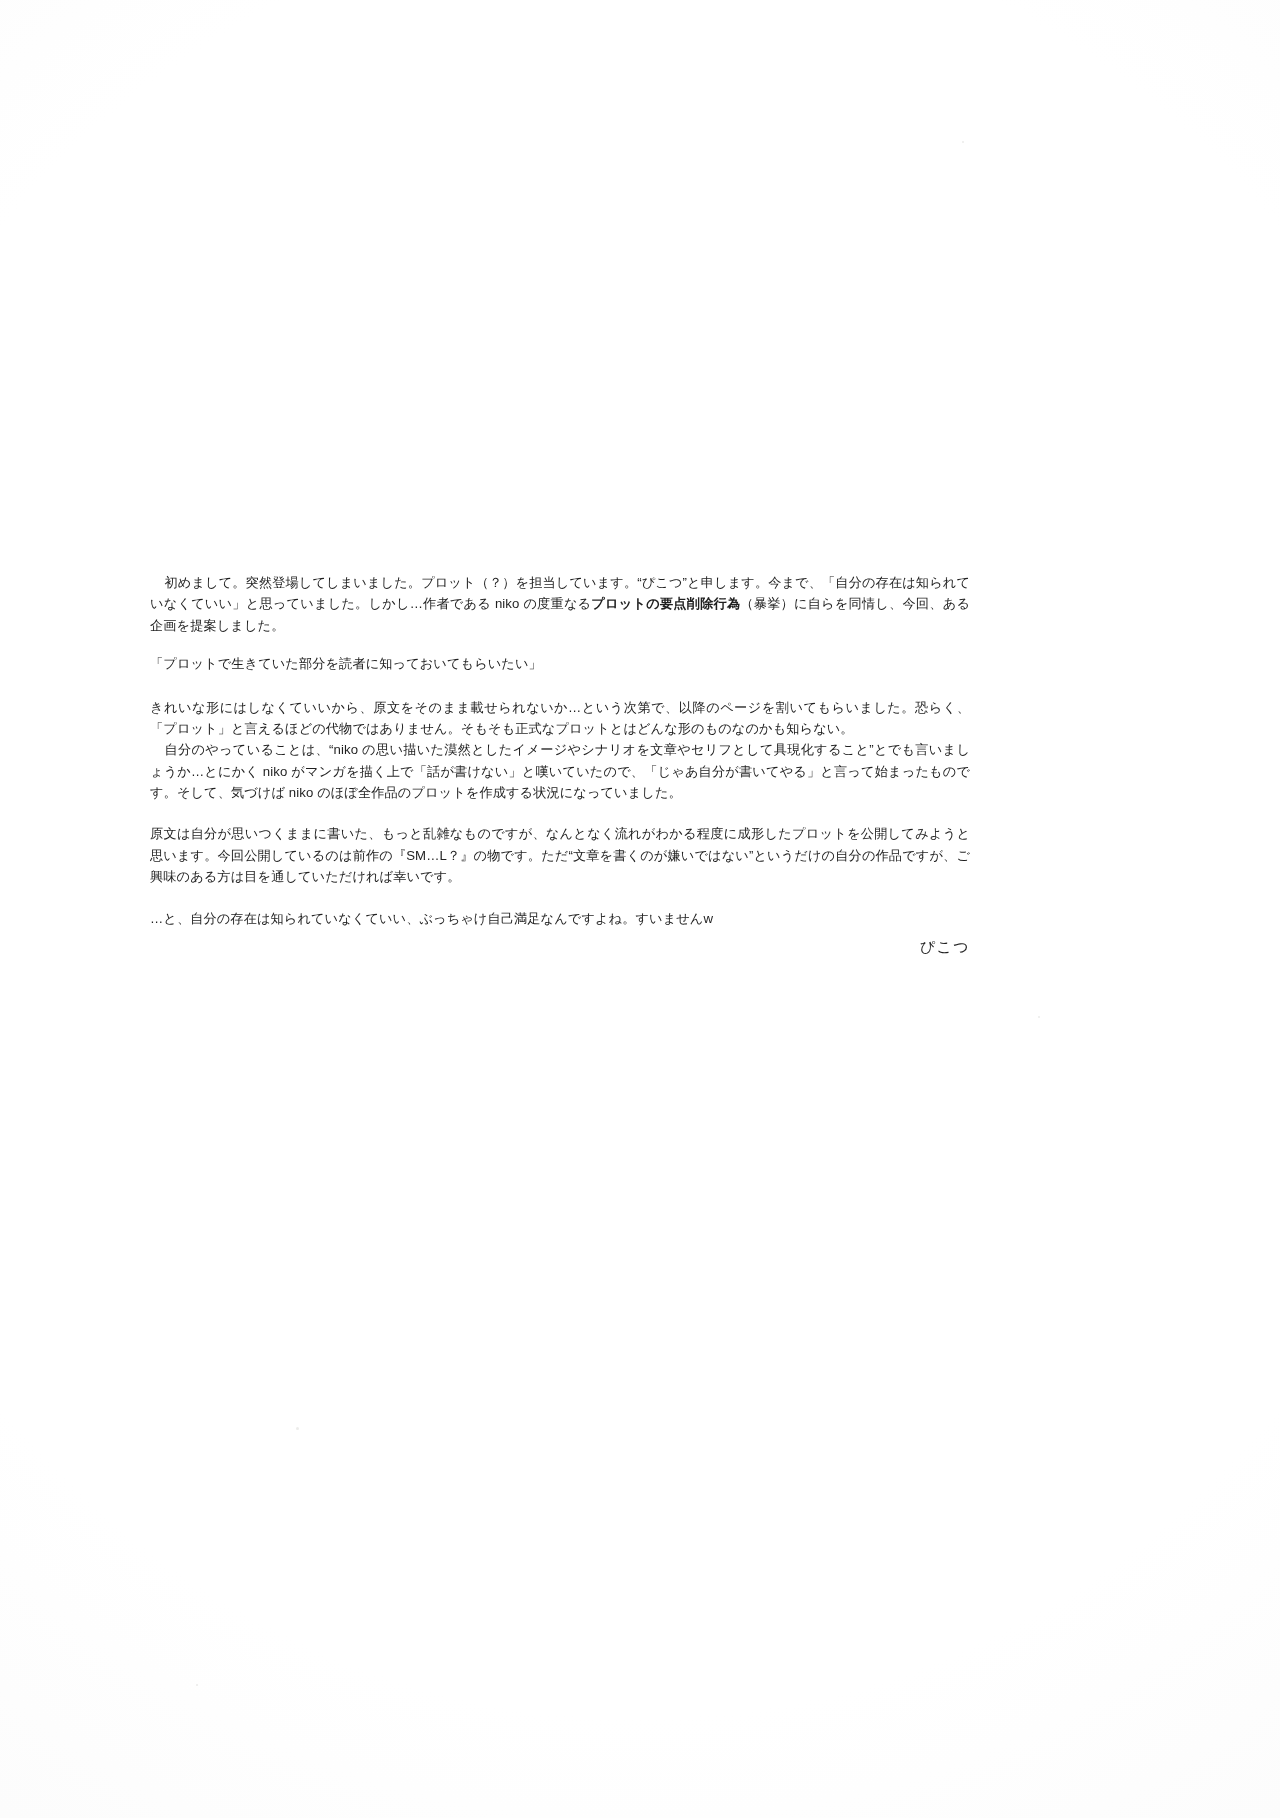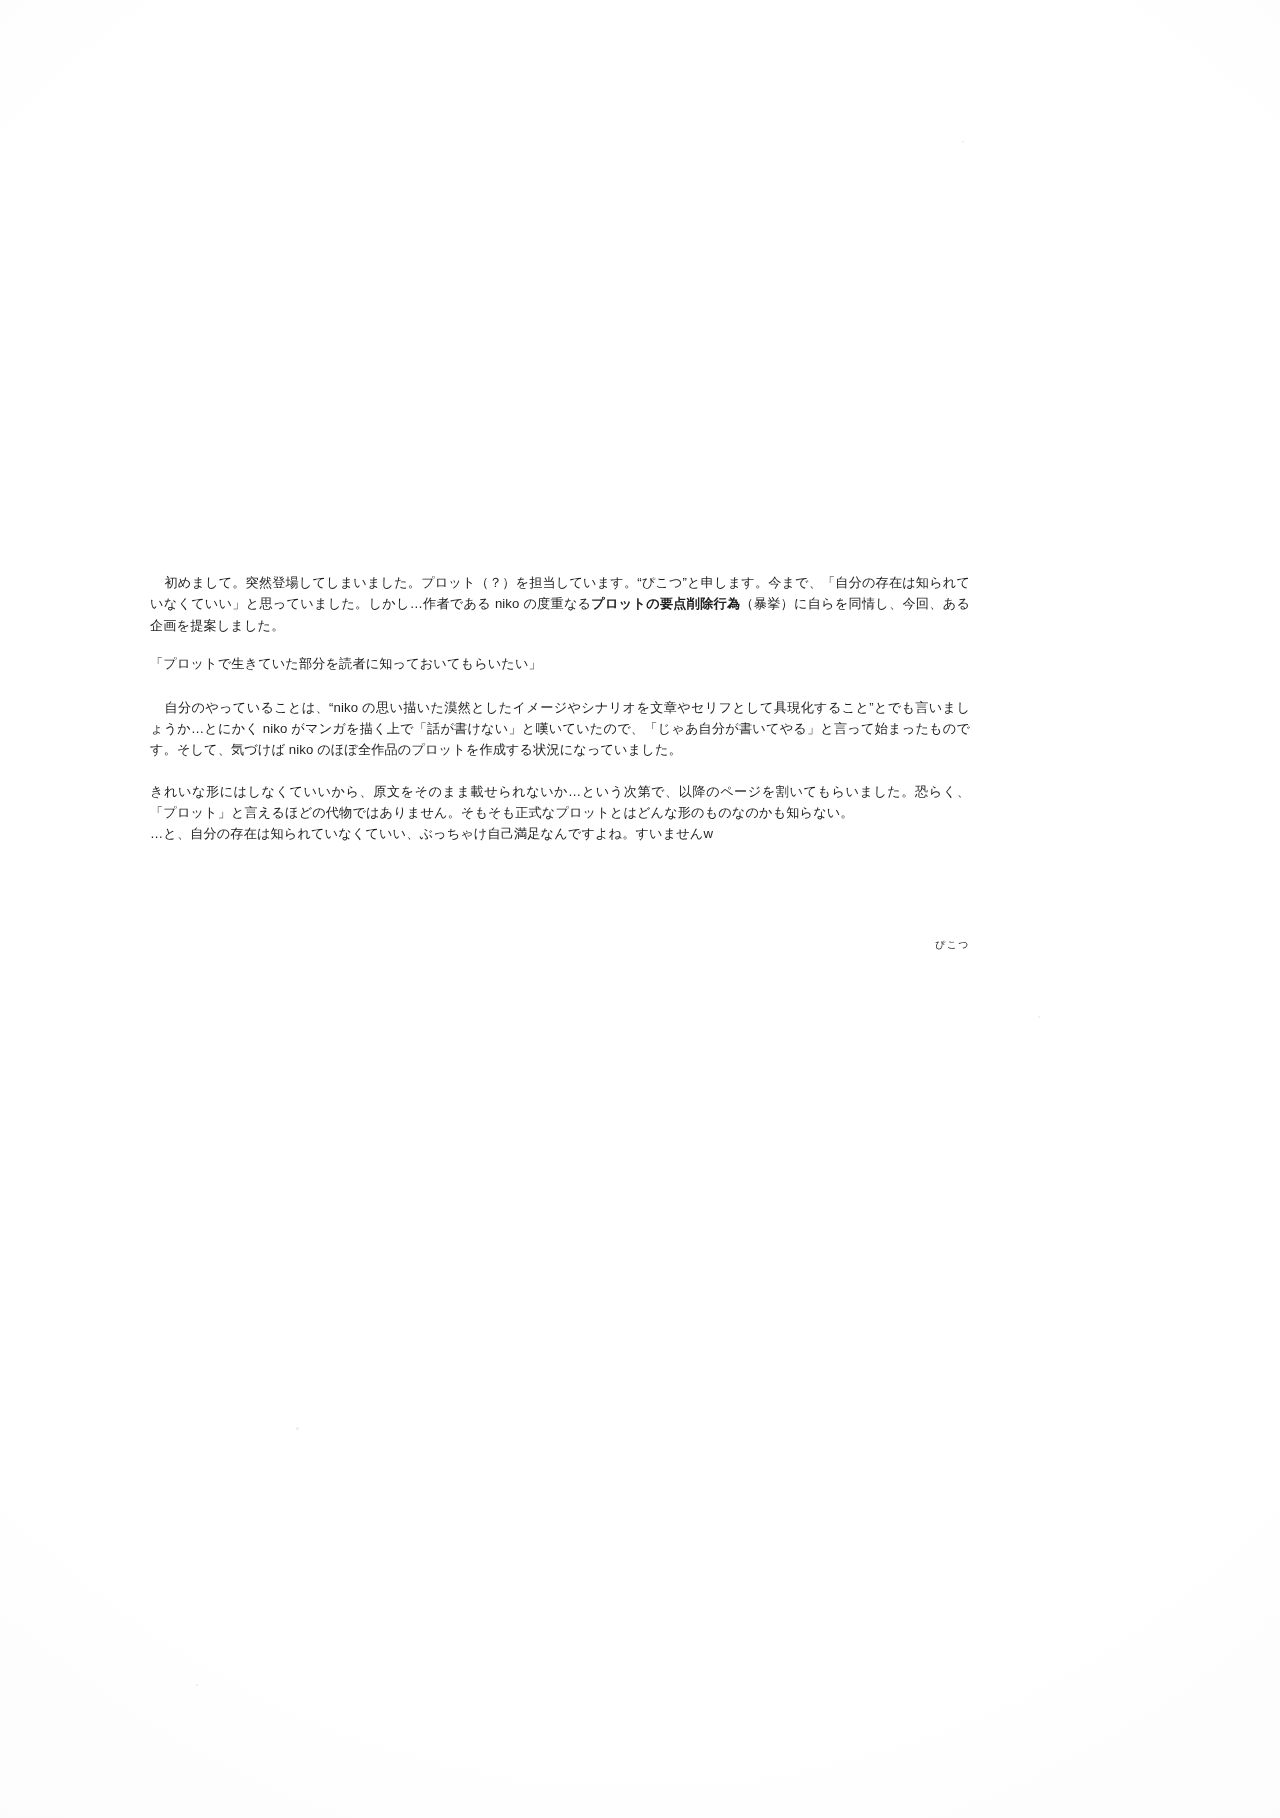--- a/index.html
+++ b/index.html
@@ -60,21 +60,21 @@
   }
   .bold-emph {
     font-weight: bold;
   }
   .signature {
     position: absolute;
     left: 150px;
     top: 938px;
     width: 820px;
     text-align: right;
-    font-size: 10px;
+    font-size: 15px;
     color: #1f1f1f;
     letter-spacing: 1.4px;
   }
 </style>
 </head>
 <body>
 
 <div class="page">
   <div class="scan-speckle">
     <div class="speck" style="left:296px;top:1427px;width:3px;height:3px;"></div>
@@ -85,22 +85,23 @@
 </div>
 
 <div class="text-block">
 
   <p class="para indent gap-small">
     <span>初めまして。突然登場してしまいました。プロット（？）を担当しています。“ぴこつ”と申します。今まで、「自分の存在は知られていなくていい」と思っていました。しかし…作者である niko の度重なる</span><span class="bold-emph">プロットの要点削除行為</span><span>（暴挙）に自らを同情し、今回、ある企画を提案しました。</span>
   </p>
 
   <p class="para quote-line">「プロットで生きていた部分を読者に知っておいてもらいたい」</p>
 
+  <p class="para tight">きれいな形にはしなくていいから、原文をそのまま載せられないか…という次第で、以降のページを割いてもらいました。恐らく、「プロット」と言えるほどの代物ではありません。そもそも正式なプロットとはどんな形のものなのかも知らない。</p>
+
   <p class="para indent gap-mid">自分のやっていることは、“niko の思い描いた漠然としたイメージやシナリオを文章やセリフとして具現化すること”とでも言いましょうか…とにかく niko がマンガを描く上で「話が書けない」と嘆いていたので、「じゃあ自分が書いてやる」と言って始まったものです。そして、気づけば niko のほぼ全作品のプロットを作成する状況になっていました。</p>
 
-  <p class="para tight">きれいな形にはしなくていいから、原文をそのまま載せられないか…という次第で、以降のページを割いてもらいました。恐らく、「プロット」と言えるほどの代物ではありません。そもそも正式なプロットとはどんな形のものなのかも知らない。</p>
-
+  <p class="para gap-mid">原文は自分が思いつくままに書いた、もっと乱雑なものですが、なんとなく流れがわかる程度に成形したプロットを公開してみようと思います。今回公開しているのは前作の『SM…L？』の物です。ただ“文章を書くのが嫌いではない”というだけの自分の作品ですが、ご興味のある方は目を通していただければ幸いです。</p>
 
   <p class="para">…と、自分の存在は知られていなくていい、ぶっちゃけ自己満足なんですよね。すいませんw</p>
 
 </div>
 
 <div class="signature">ぴこつ</div>
 
 </body></html>

